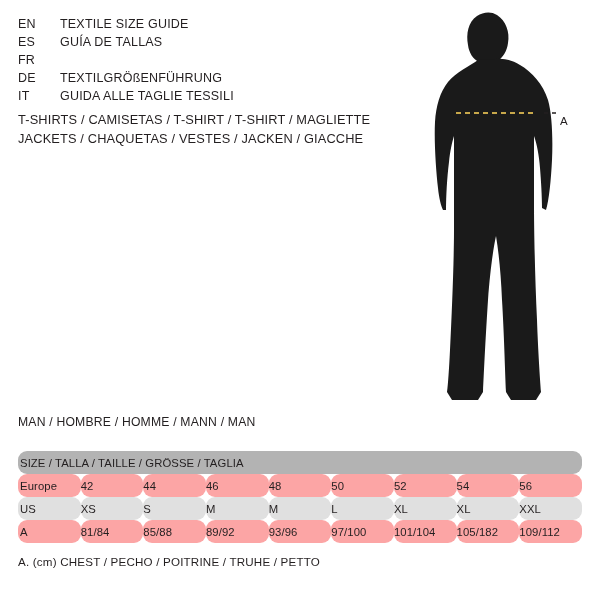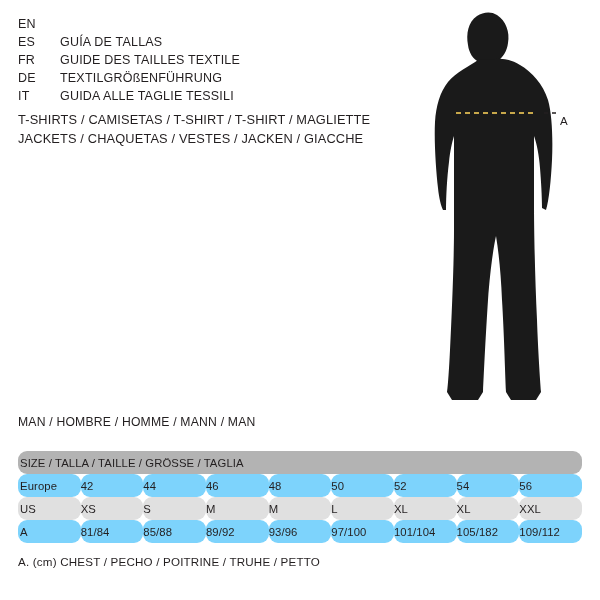--- a/index.html
+++ b/index.html
@@ -103,45 +103,45 @@
     vertical-align: middle;
     letter-spacing: 0.1px;
     border-radius: 9px;
   }
   .row-head td {
     background: #b3b3b3;
     font-size: 11.3px;
     padding-left: 2px;
   }
   .row-alt td { background: #e0e0e0; }
-  .row-plain td { background: #7dd3fc; margin-top: 28px; }
+  .row-plain td { background: #fca5a5; margin-top: 28px; }
   .col-label { width: 88px; padding-left: 2px !important; }
   .col-v { width: 68px; }
   .footnote {
     margin-top: 12px;
     font-size: 11.6px;
     letter-spacing: 0.2px;
   }
 </style>
 </head>
 <body>
 
 <div id="page">
 
   <div class="lang-block">
     <div class="lang-row">
       <span class="lang-code">EN</span>
+      <span class="lang-text">TEXTILE SIZE GUIDE</span>
     </div>
     <div class="lang-row">
       <span class="lang-code">ES</span>
       <span class="lang-text">GUÍA DE TALLAS</span>
     </div>
     <div class="lang-row">
       <span class="lang-code">FR</span>
-      <span class="lang-text">GUIDE DES TAILLES TEXTILE</span>
     </div>
     <div class="lang-row">
       <span class="lang-code">DE</span>
       <span class="lang-text">TEXTILGRÖßENFÜHRUNG</span>
     </div>
     <div class="lang-row">
       <span class="lang-code">IT</span>
       <span class="lang-text">GUIDA ALLE TAGLIE TESSILI</span>
     </div>
   </div>

